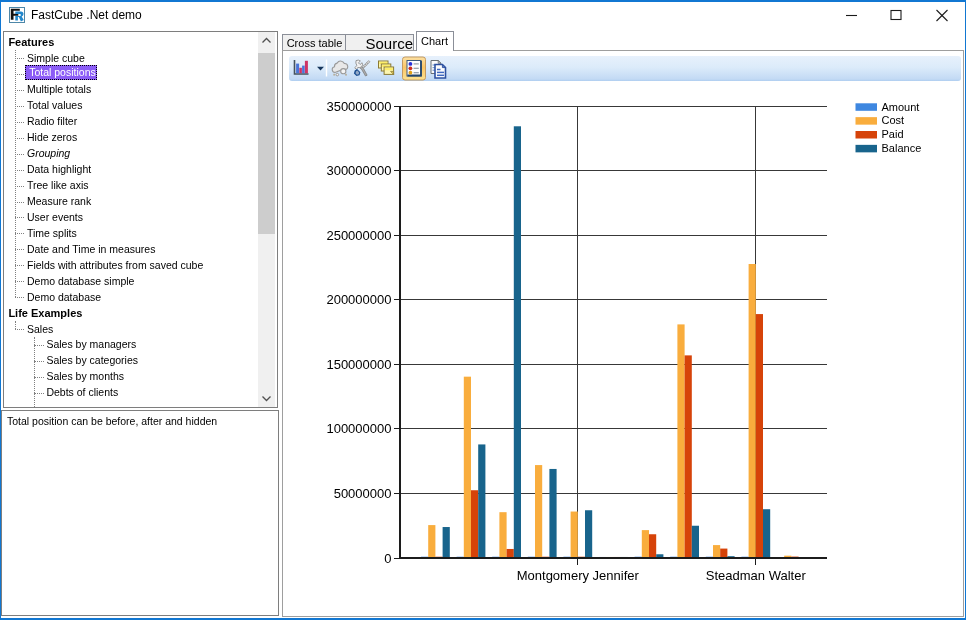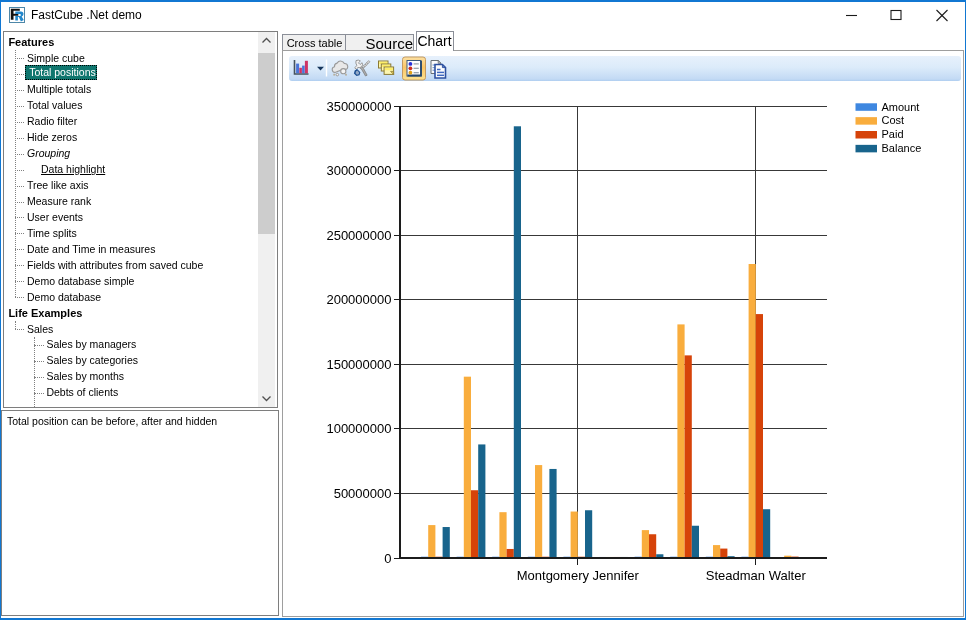--- a/index.html
+++ b/index.html
@@ -30,33 +30,33 @@
 </g>
   </svg>
 <div class="a" style="left:3px;top:31px;width:275px;height:377px;border:1px solid #7e7e7e;background:#fff;overflow:hidden">
 <div class="dotv" style="left:10.5px;top:18.0px;height:247.1px"></div>
 <div class="dotv" style="left:10.5px;top:289.0px;height:8.0px"></div>
 <div class="dotv" style="left:30.4px;top:305.0px;height:74.0px"></div>
 <div class="row b" style="left:4.4px;top:2.5px;">Features</div>
 <div class="doth" style="left:10.5px;top:26.0px;width:9.5px"></div>
 <div class="row" style="left:23.0px;top:18.5px;">Simple cube</div>
 <div class="doth" style="left:10.5px;top:42.0px;width:9.5px"></div>
-<div class="a" style="left:21.4px;top:33.2px;width:71.6px;height:15px;background:#0f766e;border:1px dotted #000;color:#fff;font-size:10.5px;line-height:13px;padding-left:2.8px;white-space:nowrap">Total positions</div>
+<div class="a" style="left:21.4px;top:33.2px;width:71.6px;height:15px;background:#8b5cf6;border:1px dotted #000;color:#fff;font-size:10.5px;line-height:13px;padding-left:2.8px;white-space:nowrap">Total positions</div>
 <div class="doth" style="left:10.5px;top:57.9px;width:9.5px"></div>
 <div class="row" style="left:23.0px;top:50.4px;">Multiple totals</div>
 <div class="doth" style="left:10.5px;top:73.8px;width:9.5px"></div>
 <div class="row" style="left:23.0px;top:66.3px;">Total values</div>
 <div class="doth" style="left:10.5px;top:89.7px;width:9.5px"></div>
 <div class="row" style="left:23.0px;top:82.2px;">Radio filter</div>
 <div class="doth" style="left:10.5px;top:105.7px;width:9.5px"></div>
 <div class="row" style="left:23.0px;top:98.2px;">Hide zeros</div>
 <div class="doth" style="left:10.5px;top:121.6px;width:9.5px"></div>
 <div class="row" style="left:23.0px;top:114.1px;font-style:italic;">Grouping</div>
 <div class="doth" style="left:10.5px;top:137.6px;width:9.5px"></div>
-<div class="row" style="left:37px;top:130.1px;text-decoration:underline;">Data highlight</div>
+<div class="row" style="left:23.0px;top:130.1px;">Data highlight</div>
 <div class="doth" style="left:10.5px;top:153.5px;width:9.5px"></div>
 <div class="row" style="left:23.0px;top:146.0px;">Tree like axis</div>
 <div class="doth" style="left:10.5px;top:169.5px;width:9.5px"></div>
 <div class="row" style="left:23.0px;top:162.0px;">Measure rank</div>
 <div class="doth" style="left:10.5px;top:185.4px;width:9.5px"></div>
 <div class="row" style="left:23.0px;top:177.9px;">User events</div>
 <div class="doth" style="left:10.5px;top:201.3px;width:9.5px"></div>
 <div class="row" style="left:23.0px;top:193.8px;">Time splits</div>
 <div class="doth" style="left:10.5px;top:217.3px;width:9.5px"></div>
 <div class="row" style="left:23.0px;top:209.8px;">Date and Time in measures</div>
@@ -88,21 +88,21 @@
         <path d="M4.5 6.5 L8.5 10.5 L12.5 6.5" fill="none" stroke="#505050" stroke-width="1.3"></path>
       </svg>
 </div>
 </div>
 <div class="a" style="left:1px;top:410px;width:278px;height:206px;border:1px solid #7e7e7e;background:#fff">
     <div style="position:absolute;left:5px;top:4px;font-size:10.5px;color:#000;white-space:nowrap">Total position can be before, after and hidden</div>
   </div>
 <div class="a" style="left:282px;top:33.5px;width:65px;height:17px;background:#f0f0f0;border:1px solid #8b8f98;border-bottom:none;font-size:11px;text-align:center;line-height:17px">Cross table</div>
 <div class="a" style="left:345px;top:33.5px;width:69px;height:31px;background:#f0f0f0;border:1px solid #8b8f98;border-bottom:none;font-size:15px;text-align:right;line-height:17px">Source table</div>
 <div class="a" style="left:281.5px;top:50px;width:682px;height:566.5px;border:1px solid #9e9e9e;background:#fff"></div>
-<div class="a" style="left:415.5px;top:31px;width:38px;height:19.5px;background:#fff;border:1px solid #8b8f98;border-bottom:none;font-size:14px;text-align:center;line-height:18px;z-index:3">Chart</div>
+<div class="a" style="left:415.5px;top:31px;width:38px;height:19.5px;background:#fff;border:1px solid #8b8f98;border-bottom:none;font-size:11px;text-align:center;line-height:18px;z-index:3">Chart</div>
 <div class="a" style="left:288.5px;top:55.5px;width:672px;height:25.5px;border-radius:3px;
 background:linear-gradient(#e7f1fc 0%,#dcebfa 45%,#c3daf4 92%,#aecdf0 100%);z-index:2"></div>
 <svg class="a" style="left:288.5px;top:55.5px;z-index:2" width="672" height="26" viewBox="0 0 672 26">
 
 <g transform="translate(4.5,4)">
  <path d="M1 0 V14 H15" stroke="#44525e" stroke-width="1.6" fill="none"></path>
  <rect x="2.6" y="3.6" width="3" height="9.6" fill="#4a74d8"></rect>
  <rect x="5.8" y="7.8" width="2.6" height="5.4" fill="#cf3465"></rect>
  <rect x="8.6" y="5.6" width="2.6" height="7.6" fill="#4a74d8"></rect>
  <rect x="11.4" y="0.8" width="3" height="12.4" fill="#cf3465"></rect>

